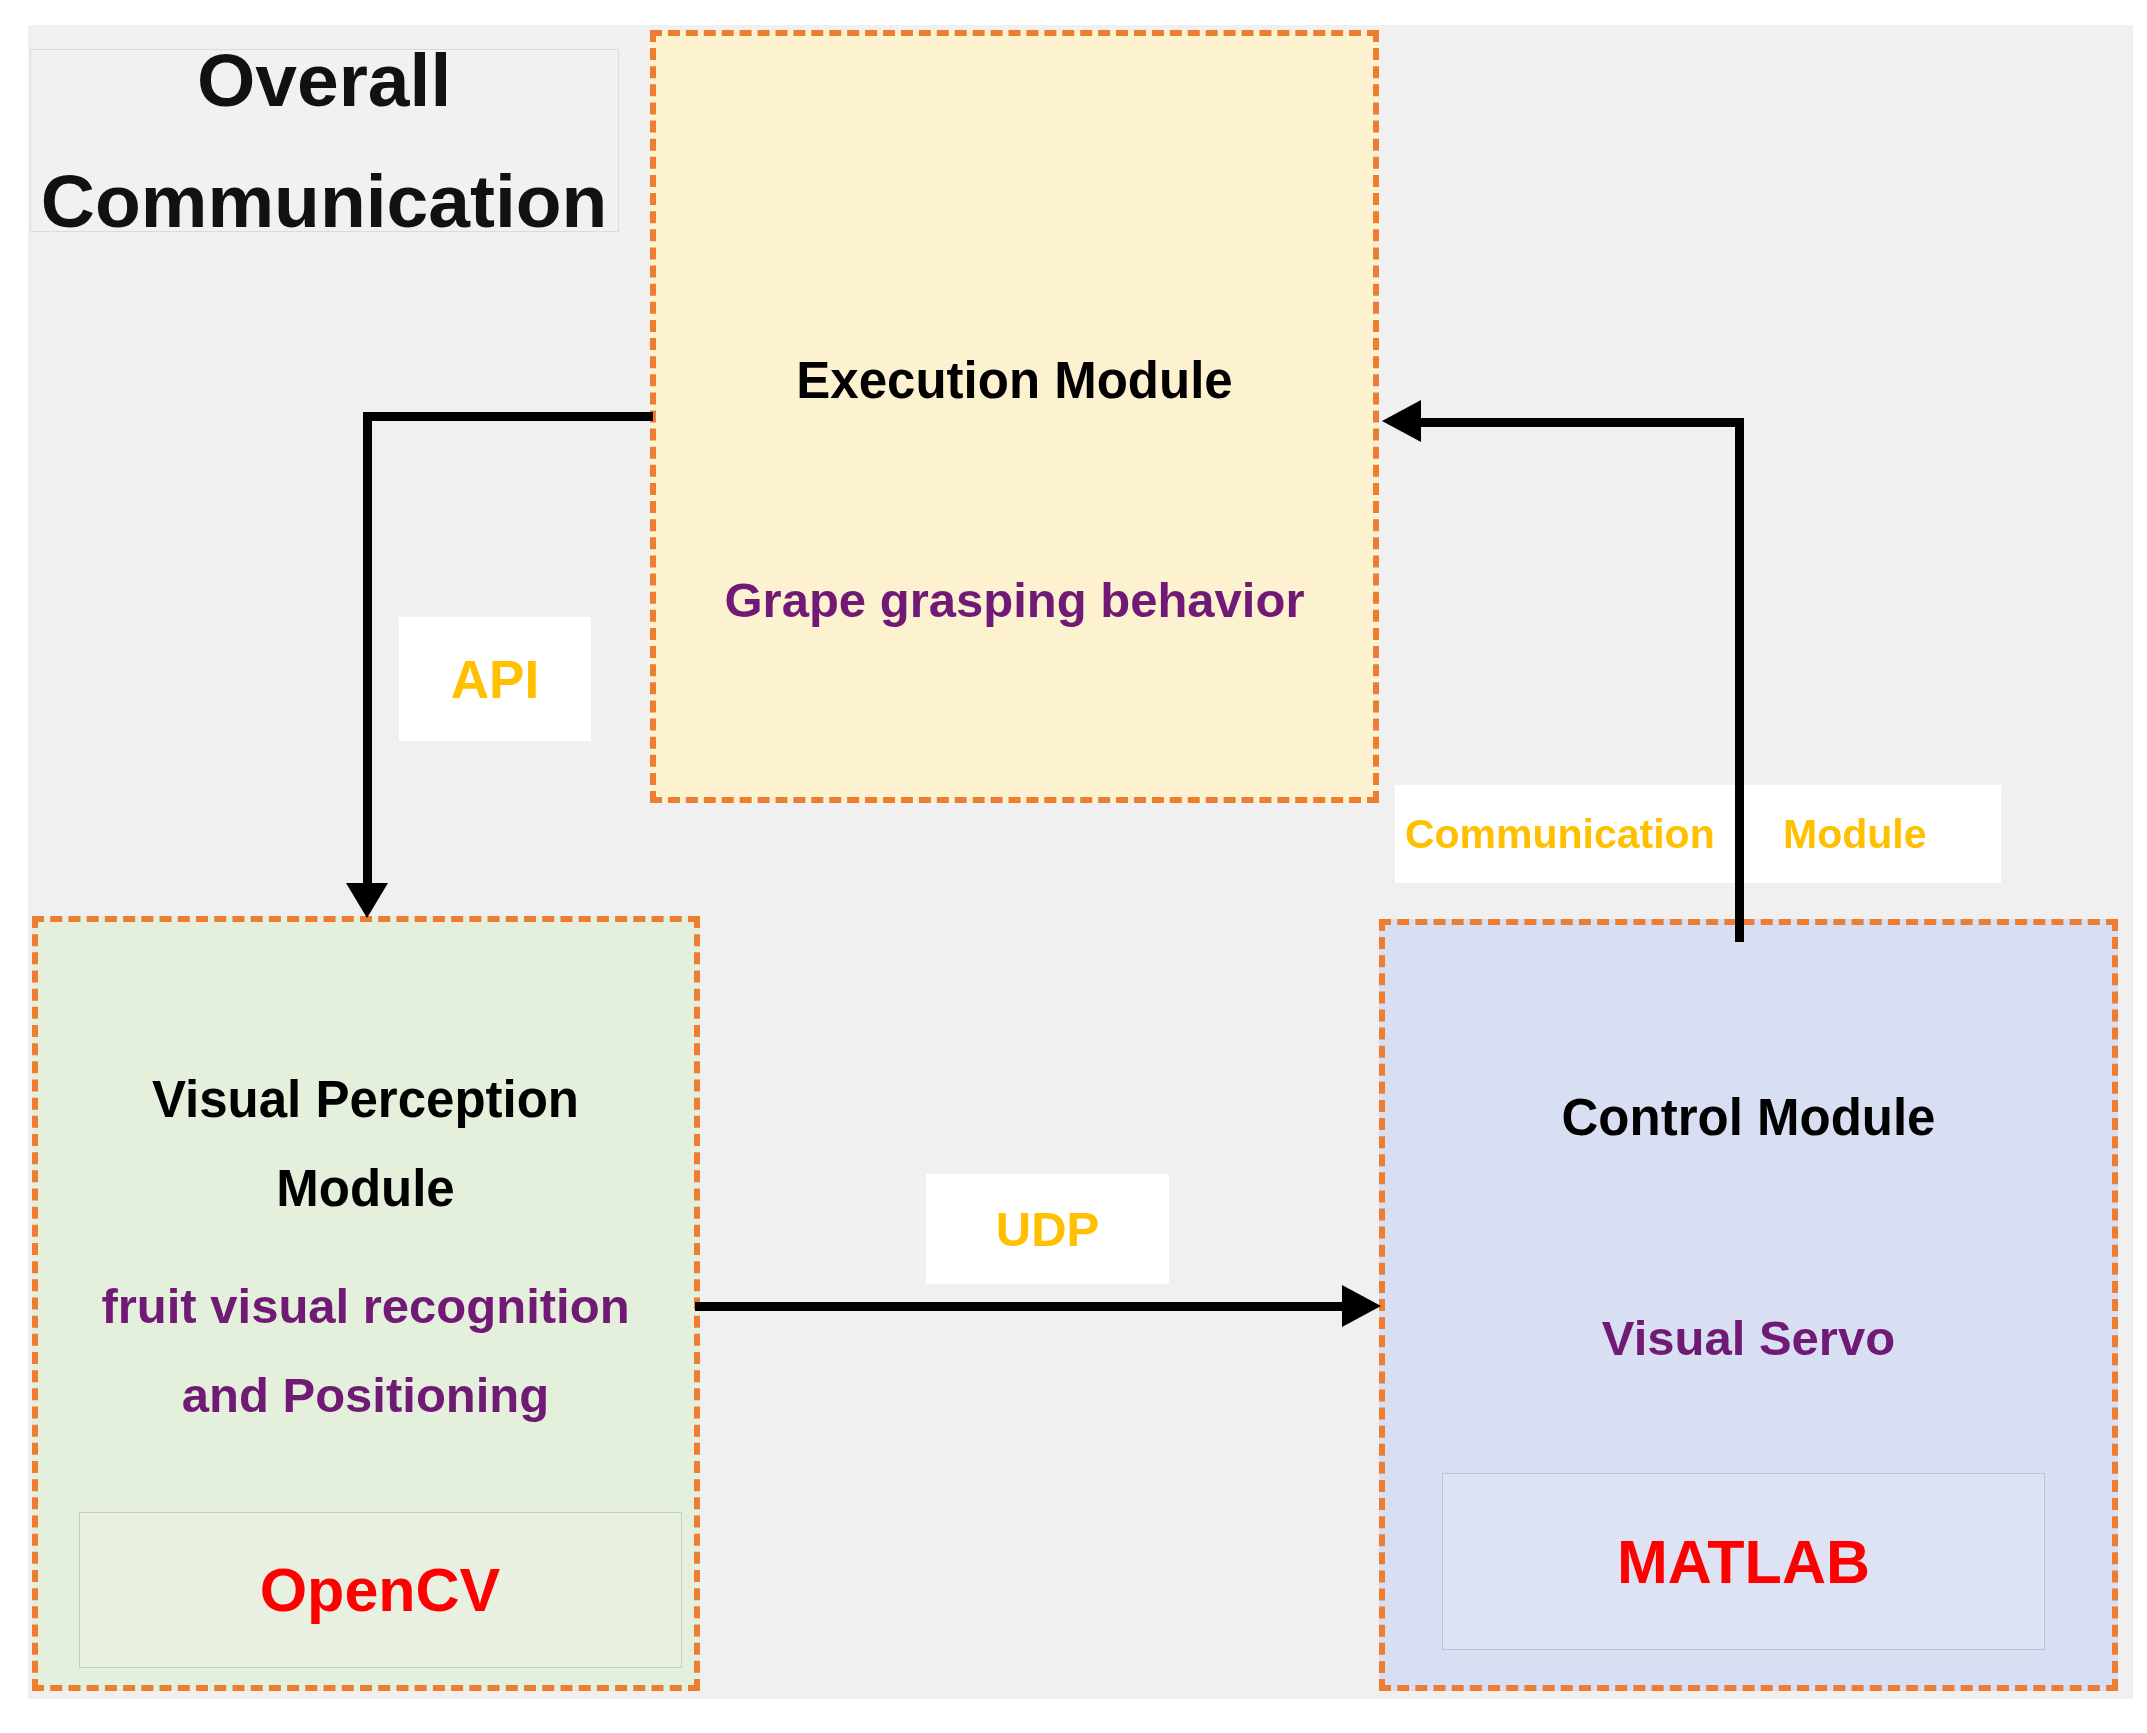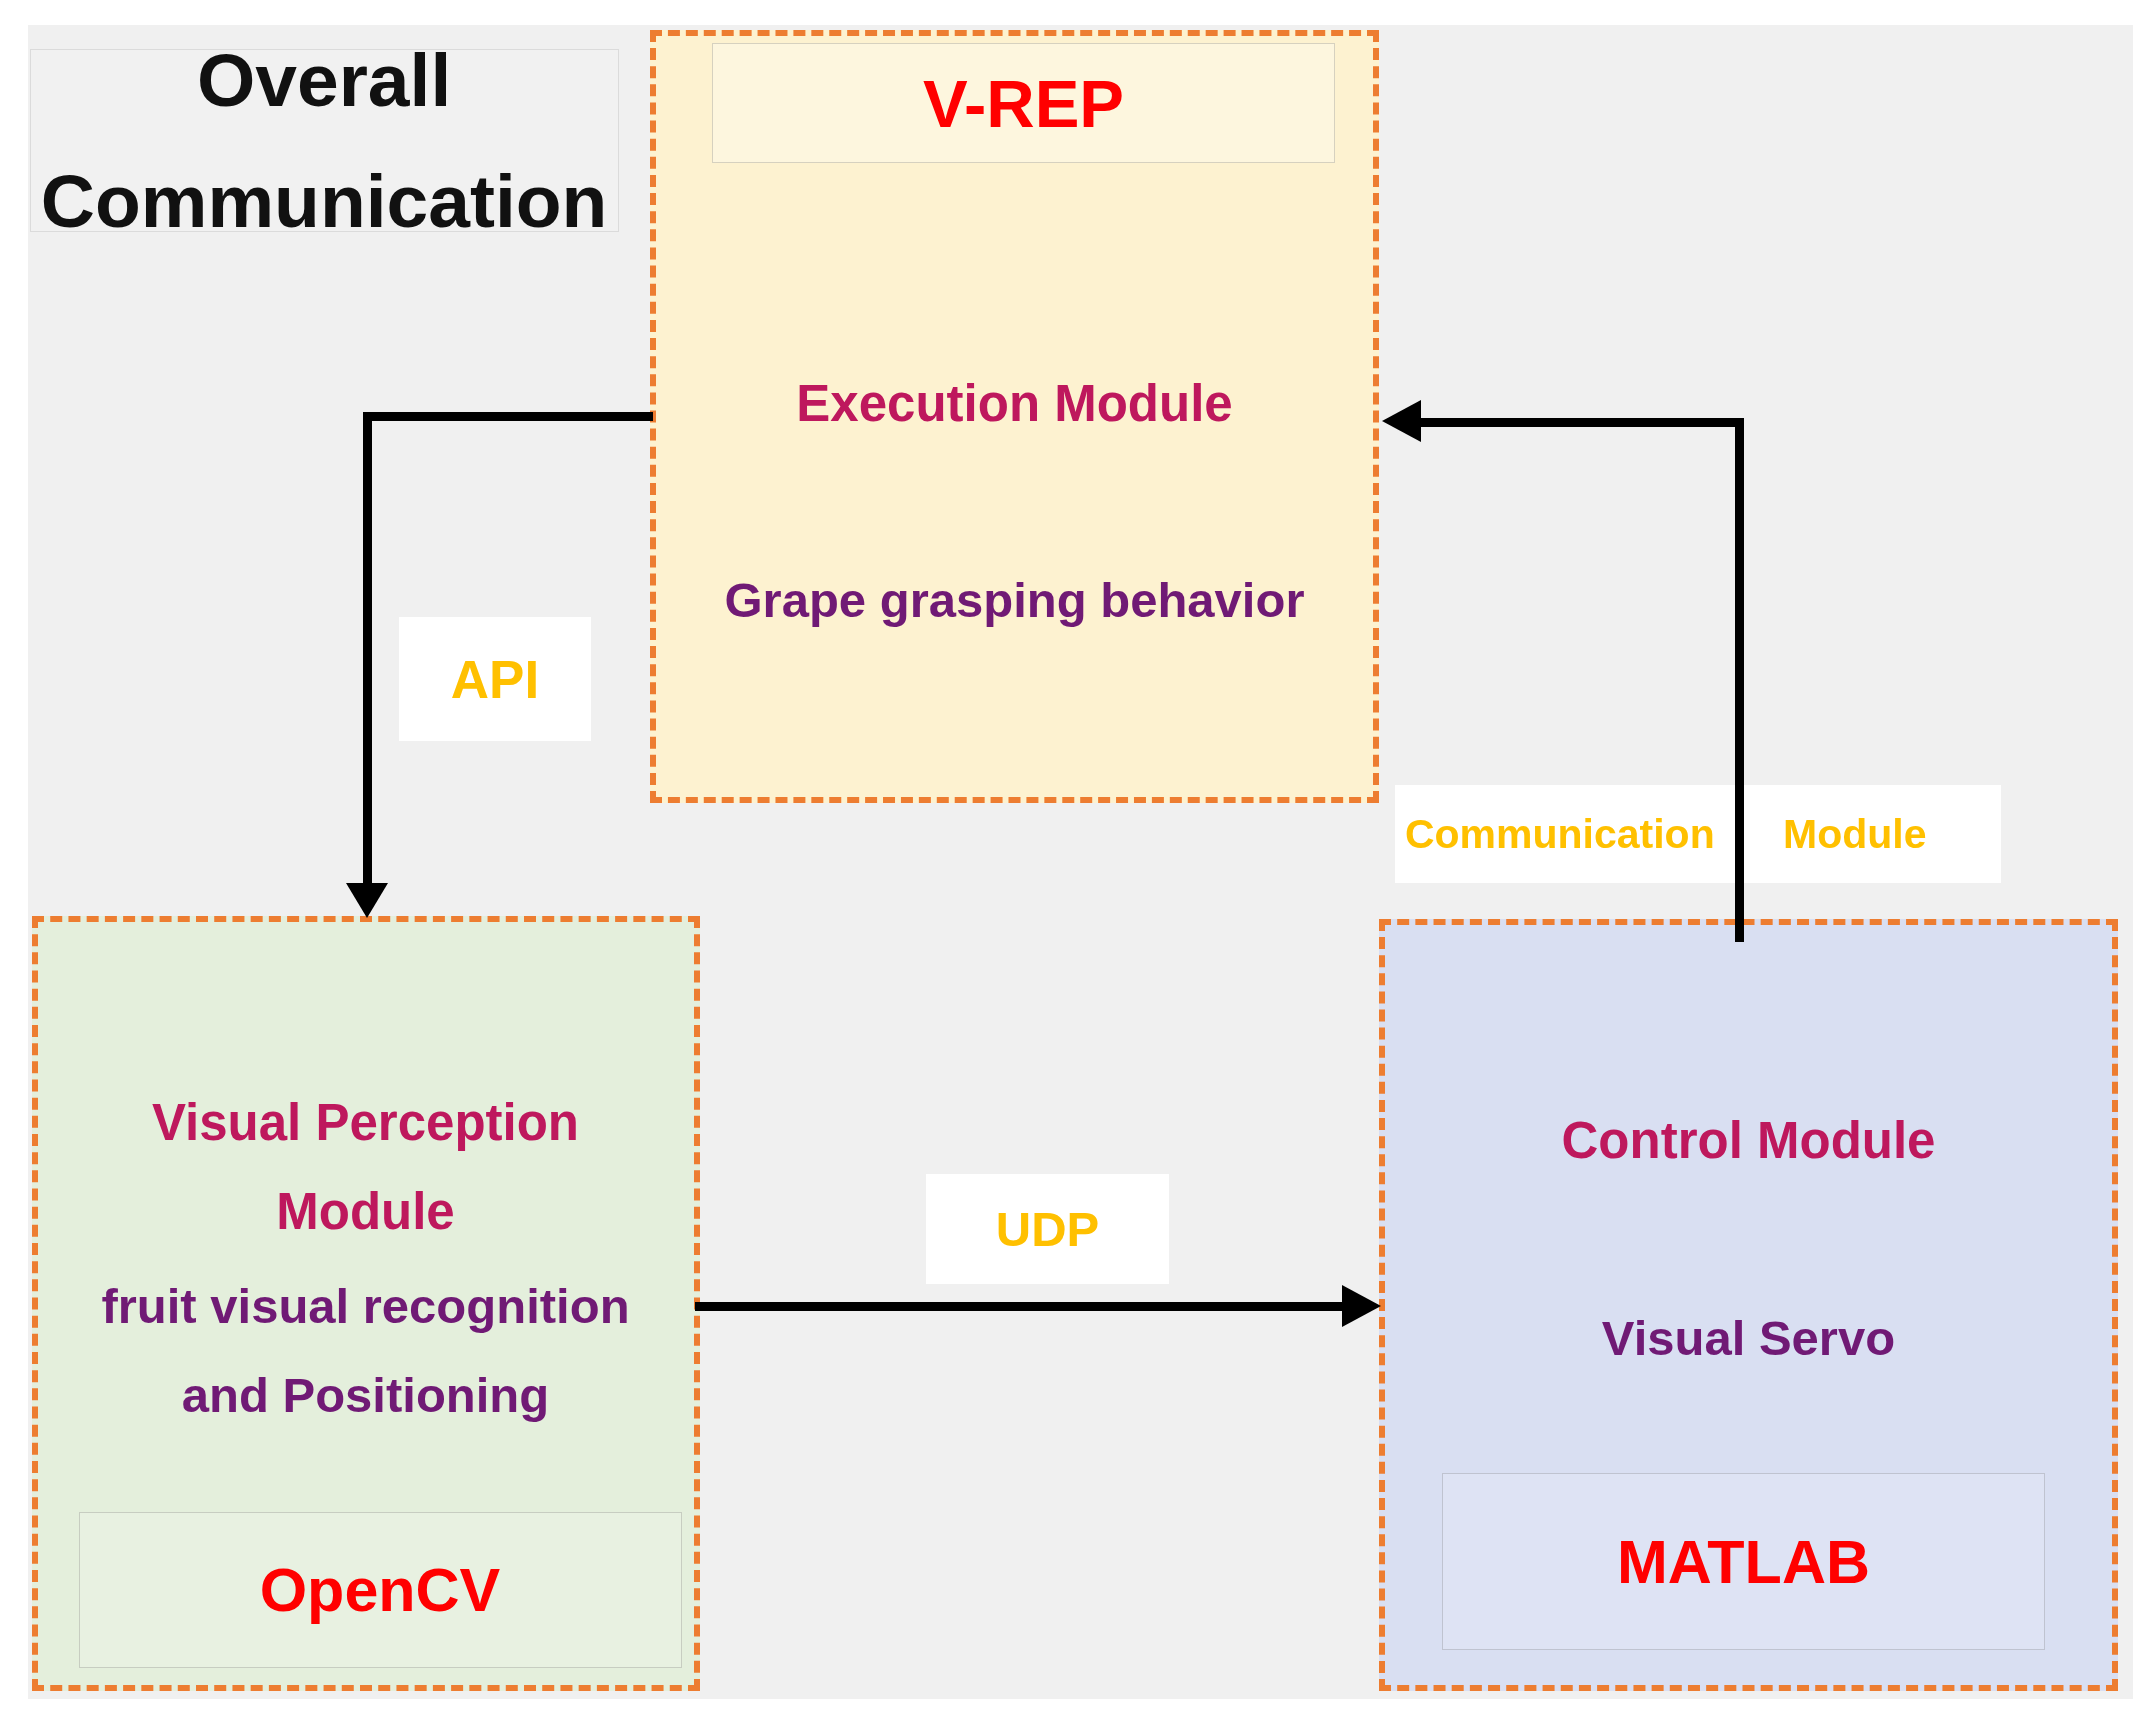--- a/index.html
+++ b/index.html
@@ -21,21 +21,21 @@
   .vrep-box{left:650px;top:29.6px;width:729px;height:773px;background:#FDF2D0;}
   .green-box{left:31.5px;top:916px;width:668px;height:775px;background:#E4EFDC;}
   .blue-box{left:1379px;top:919px;width:739px;height:772px;background:#D9DFF2;}
 
   .subbox{
     position:absolute;box-sizing:border-box;border:1px solid rgba(100,100,100,0.25);
     background:rgba(255,255,255,0.30);
     display:flex;align-items:center;justify-content:center;text-align:center;
   }
   .platform-text{color:#FF0000;}
-  .module-title{position:absolute;left:0;width:100%;text-align:center;color:#be185d;font-size:51px;line-height:59px;margin-top:23px;}
+  .module-title{position:absolute;left:0;width:100%;text-align:center;color:#000000;font-size:51px;line-height:59px;}
   .function-text{position:absolute;left:0;width:100%;text-align:center;color:#701a75;font-size:49px;line-height:89px;}
 
   .conn-label{
     background:#FFFFFF;color:#FFC000;z-index:2;
     display:flex;align-items:center;justify-content:center;text-align:center;
   }
   .api-label{left:399px;top:617px;width:192px;height:124px;font-size:53px;}
   .udp-label{left:926px;top:1174px;width:243px;height:110px;font-size:49px;}
   .comm-label{left:1395px;top:785px;width:606px;height:98px;font-size:41px;justify-content:flex-start;}
   .comm-word1{position:absolute;left:9.9px;top:0;height:98px;display:flex;align-items:center;}
@@ -53,23 +53,20 @@
 <div id="canvas">
 
   <div class="abs panel"></div>
 
   <div class="abs title-box">
     <div>Overall</div>
     <div>Communication</div>
   </div>
 
   <div class="abs module-box vrep-box">
-    <div class="subbox platform-text" style="left:56px;top:7.9px;width:623px;height:120px;font-size:67px;">
-      <span>V-REP</span>
-    </div>
     <div class="module-title" style="top:315px;">Execution Module</div>
     <div class="function-text" style="top:520px;">Grape grasping behavior</div>
   </div>
 
   <div class="abs module-box green-box">
     <div class="module-title" style="top:133px;line-height:89px;">
       <div>Visual Perception</div>
       <div>Module</div>
     </div>
     <div class="function-text" style="top:340px;">

